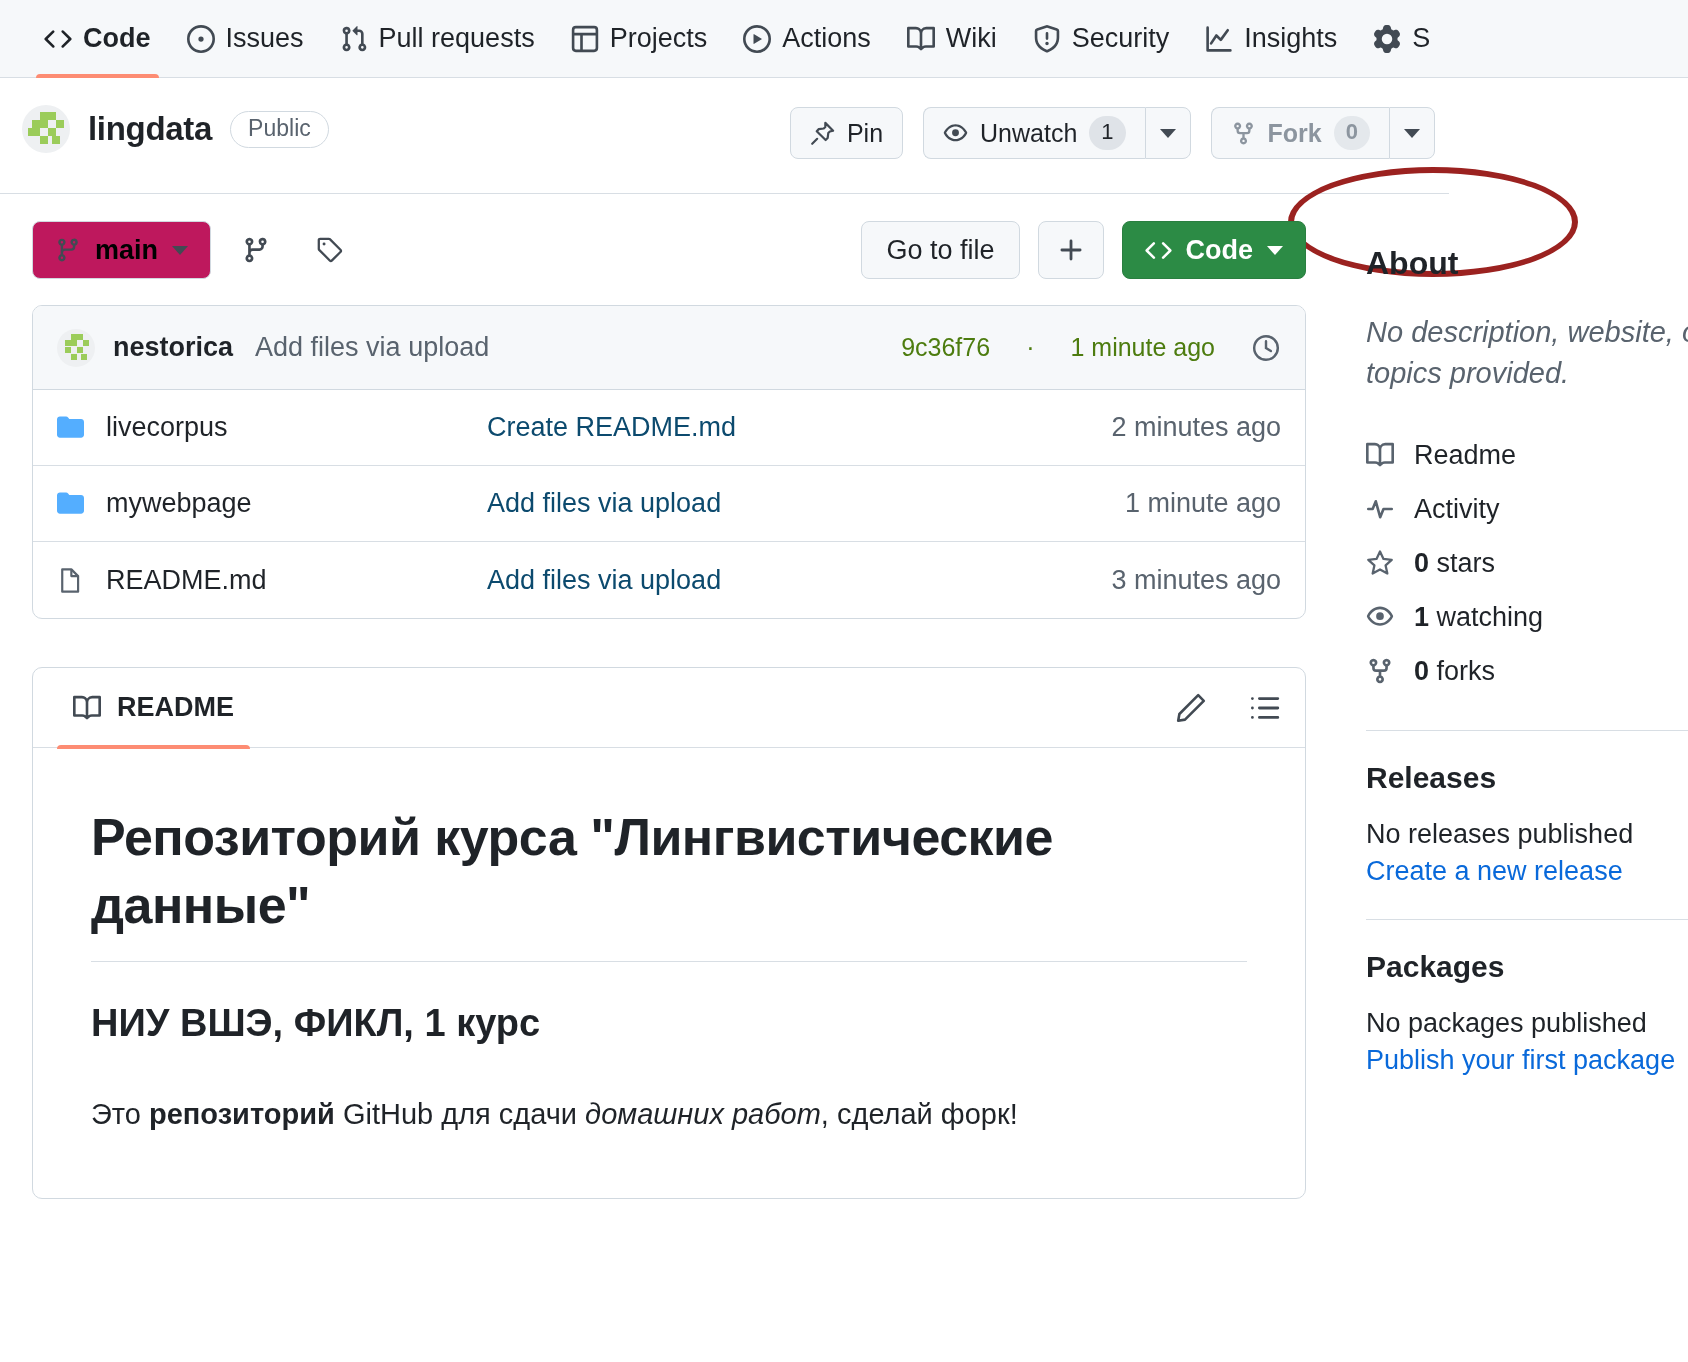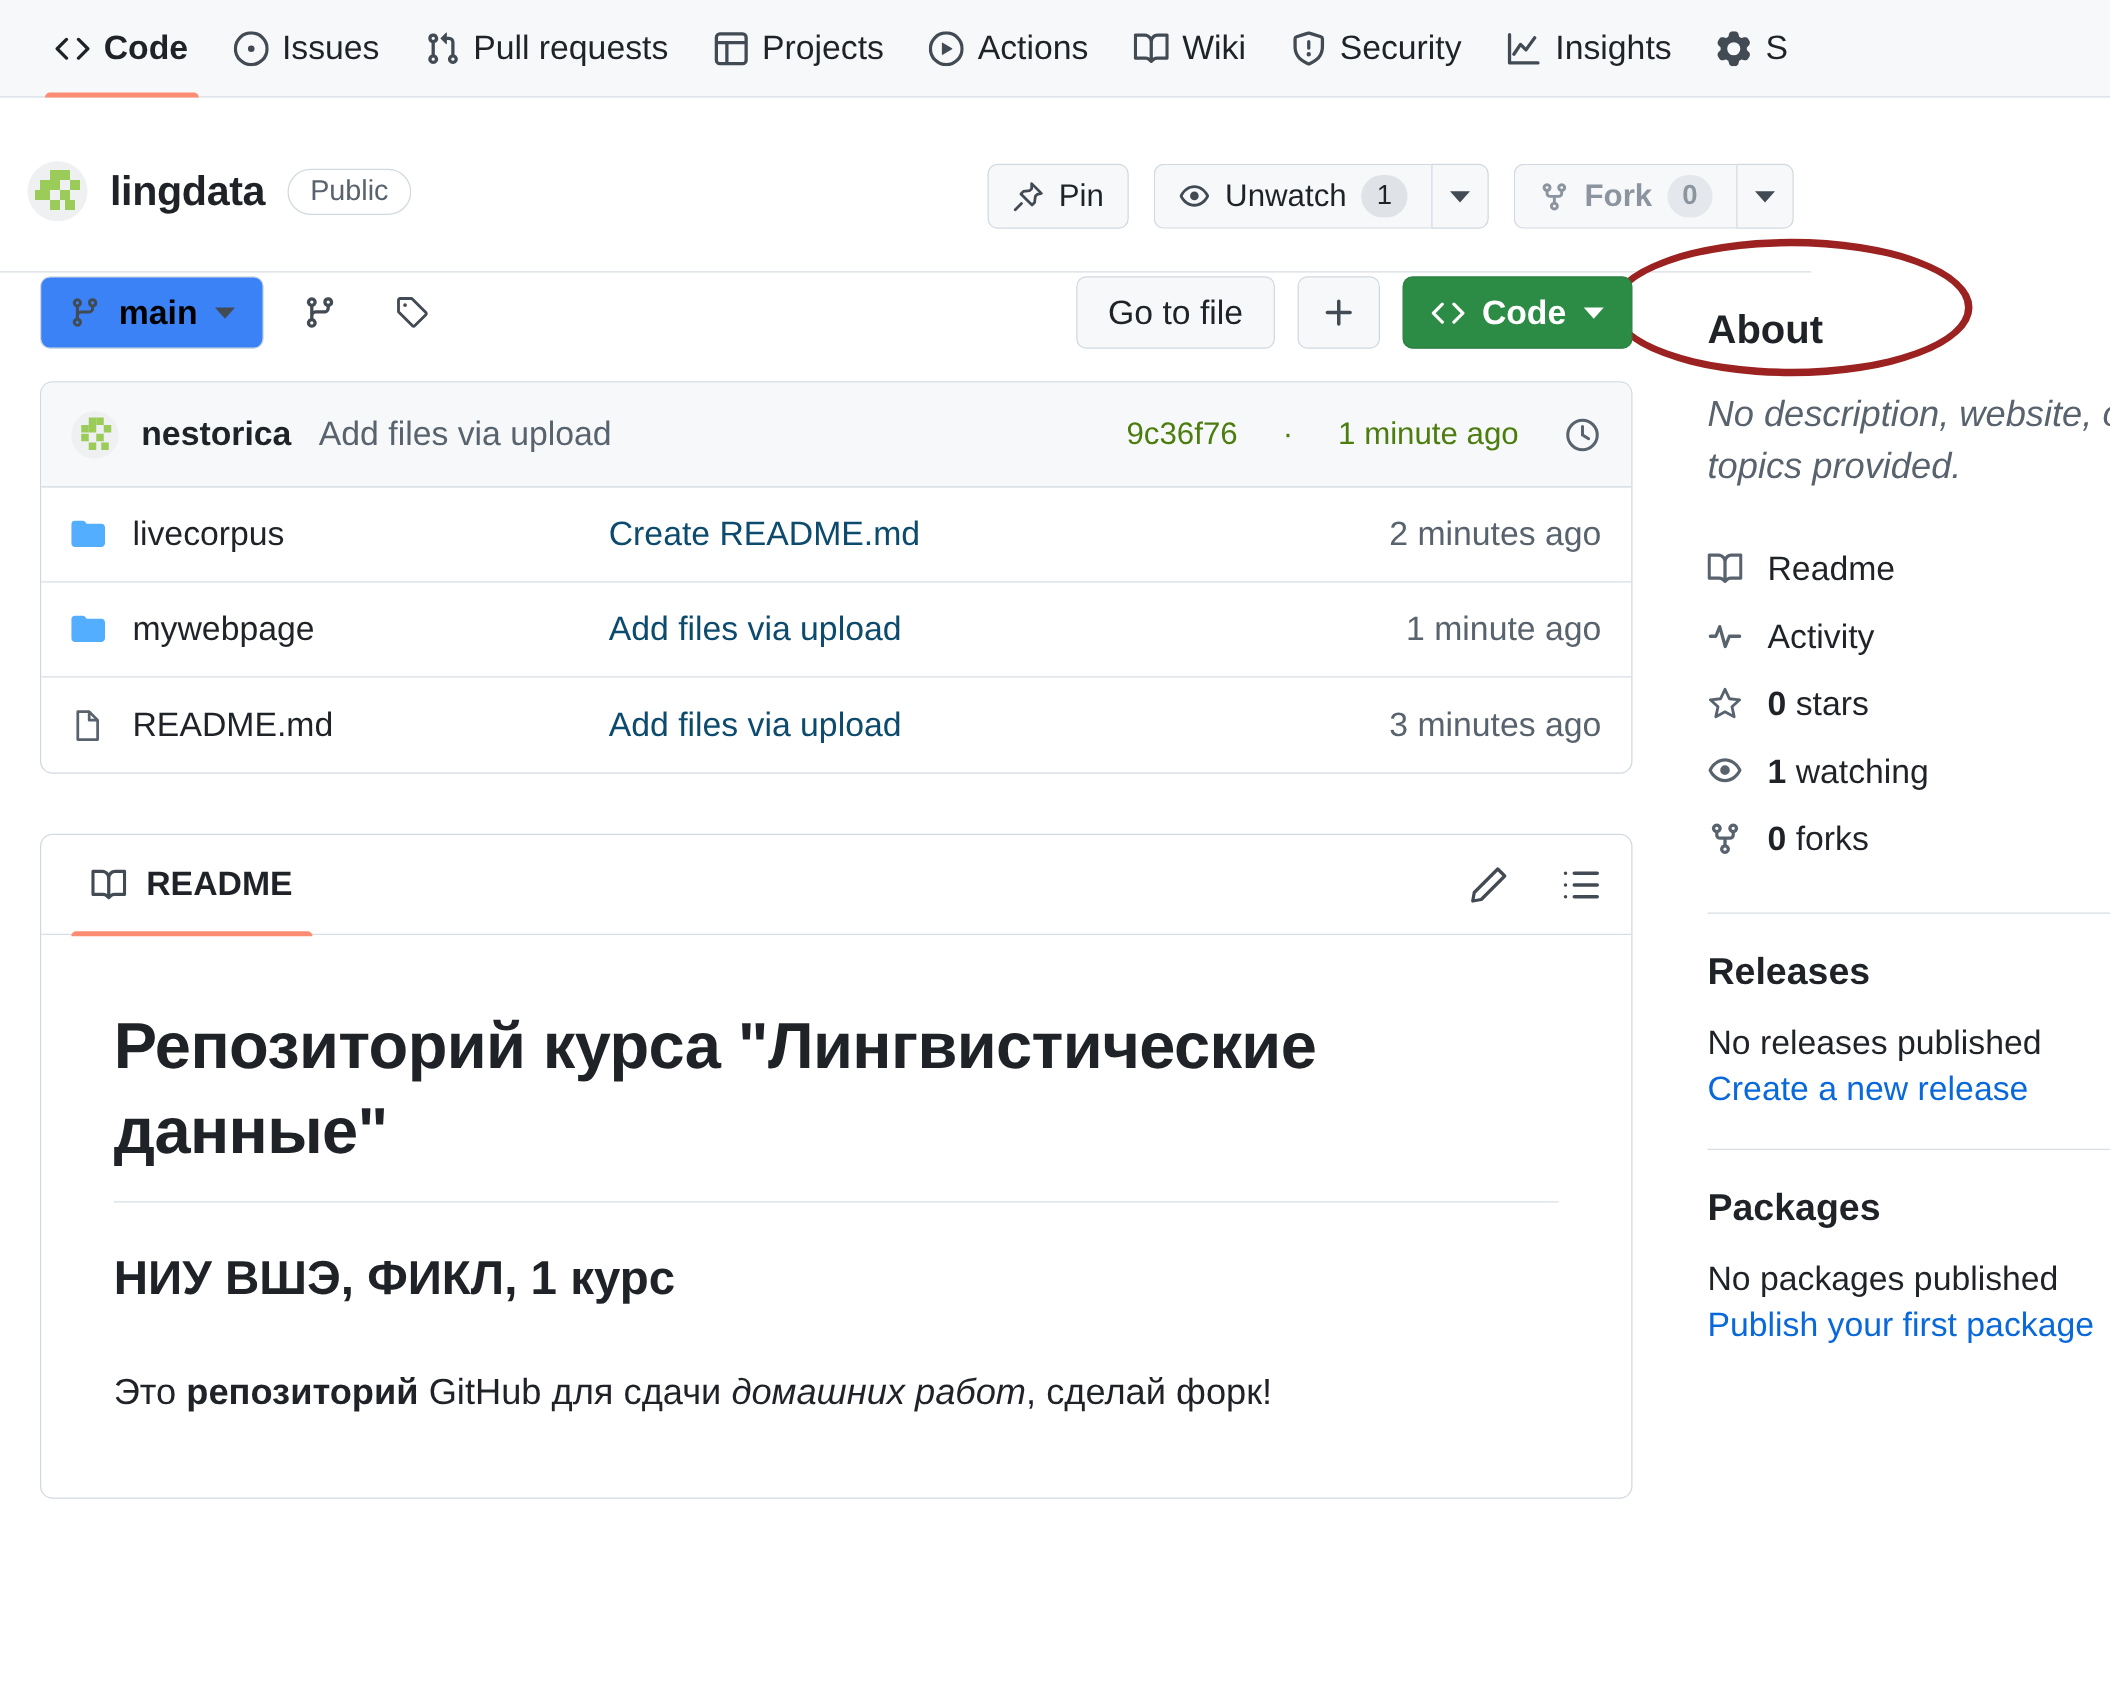--- a/index.html
+++ b/index.html
@@ -32,21 +32,20 @@
     content: ""; position: absolute; left: 10px; right: 10px; bottom: 0;
     height: 4px; background: #fd8c73; border-radius: 6px 6px 0 0;
   }
   .nav-item svg { flex: 0 0 auto; }
   .ico { display: inline-flex; align-items: center; justify-content: center; }
 
   
   .repo-head {
     position: absolute; top: 79px; left: 0; width: 1449px; height: 115px;
     border-bottom: 1px solid #d8dee4;
-    margin-top: 24px;
   }
   .repo-title-wrap {
     position: absolute; left: 22px; top: 26px;
     display: flex; align-items: center; gap: 18px;
   }
   .avatar {
     width: 48px; height: 48px; border-radius: 50%;
     background: #eef0f2; position: relative; overflow: hidden;
     flex: 0 0 auto;
   }
@@ -81,21 +80,21 @@
     position: absolute; left: 1288px; top: 88px; width: 290px; height: 110px;
     border: 6px solid #9b2220; border-radius: 50%;
     pointer-events: none;
   }
 
   
   .main { position: absolute; top: 195px; left: 0; width: 1338px; padding: 0 32px; }
   .toolbar { display: flex; align-items: center; height: 110px; }
   .branch-btn {
     display: inline-flex; align-items: center; gap: 14px;
-    background: #3b82f6; border: 1px solid #d1d9e0; border-radius: 8px;
+    background: #be185d; border: 1px solid #d1d9e0; border-radius: 8px;
     height: 58px; padding: 0 22px; font-size: 27px; font-weight: bold;
   }
   .icon-btn-plain { display: inline-flex; align-items: center; justify-content:center;
                     width: 58px; height: 58px; margin-left: 16px; }
   .toolbar-right { margin-left: auto; display: flex; align-items: center; gap: 18px; }
   .btn-lg { height: 58px; font-size: 27px; padding: 0 24px; }
   .btn-code {
     display: inline-flex; align-items: center; gap: 14px;
     background: #2c8b45; border: 1px solid #2a7f40; border-radius: 8px;
     color: #ffffff; font-weight: bold; height: 58px; padding: 0 22px; font-size: 27px;

